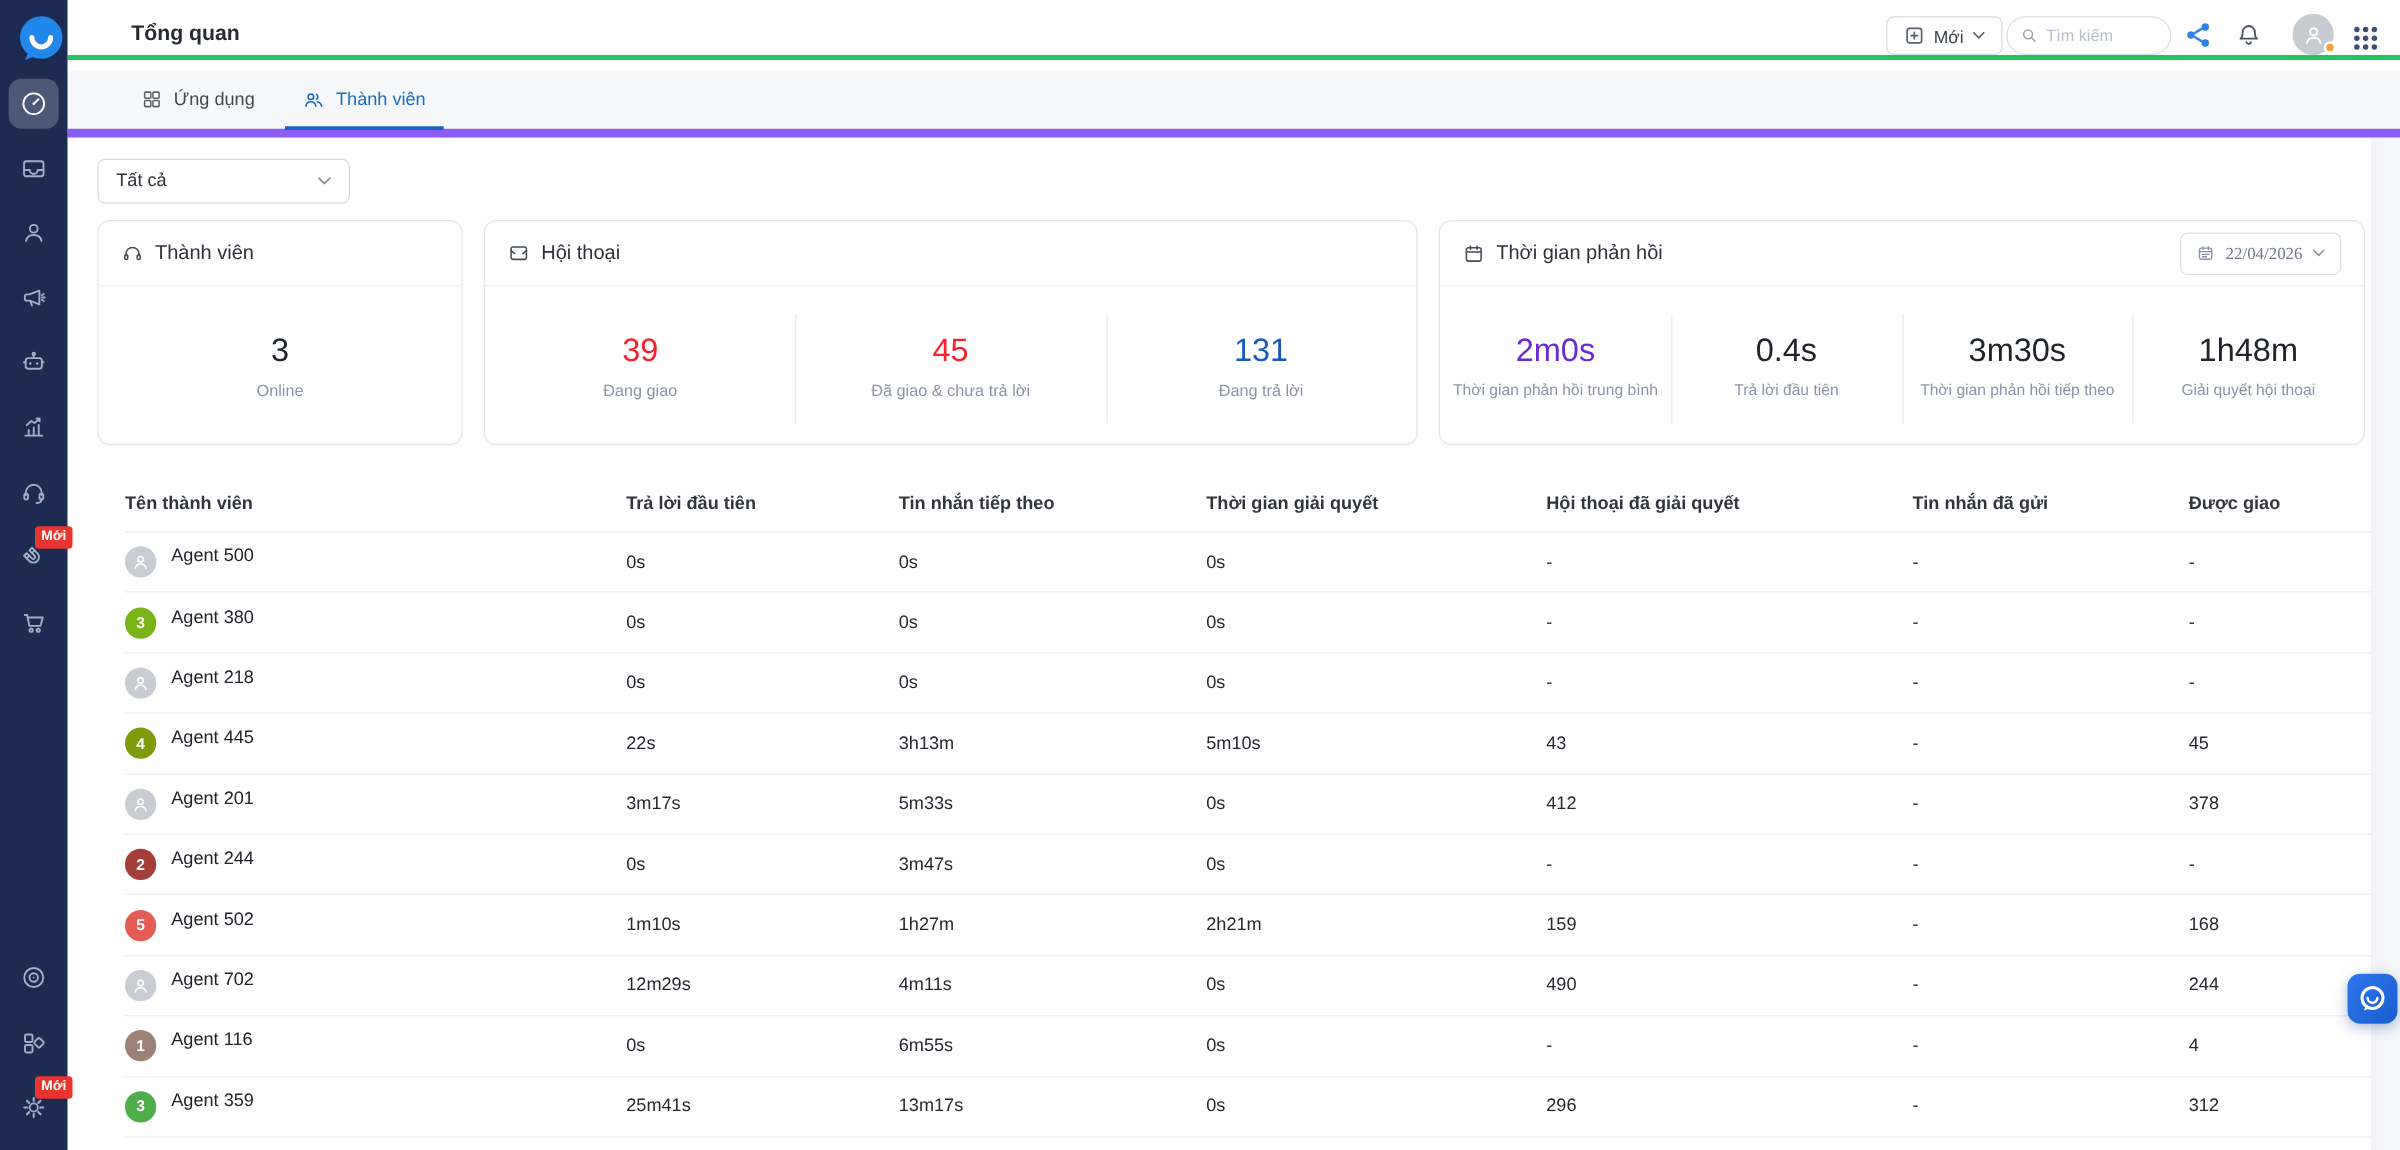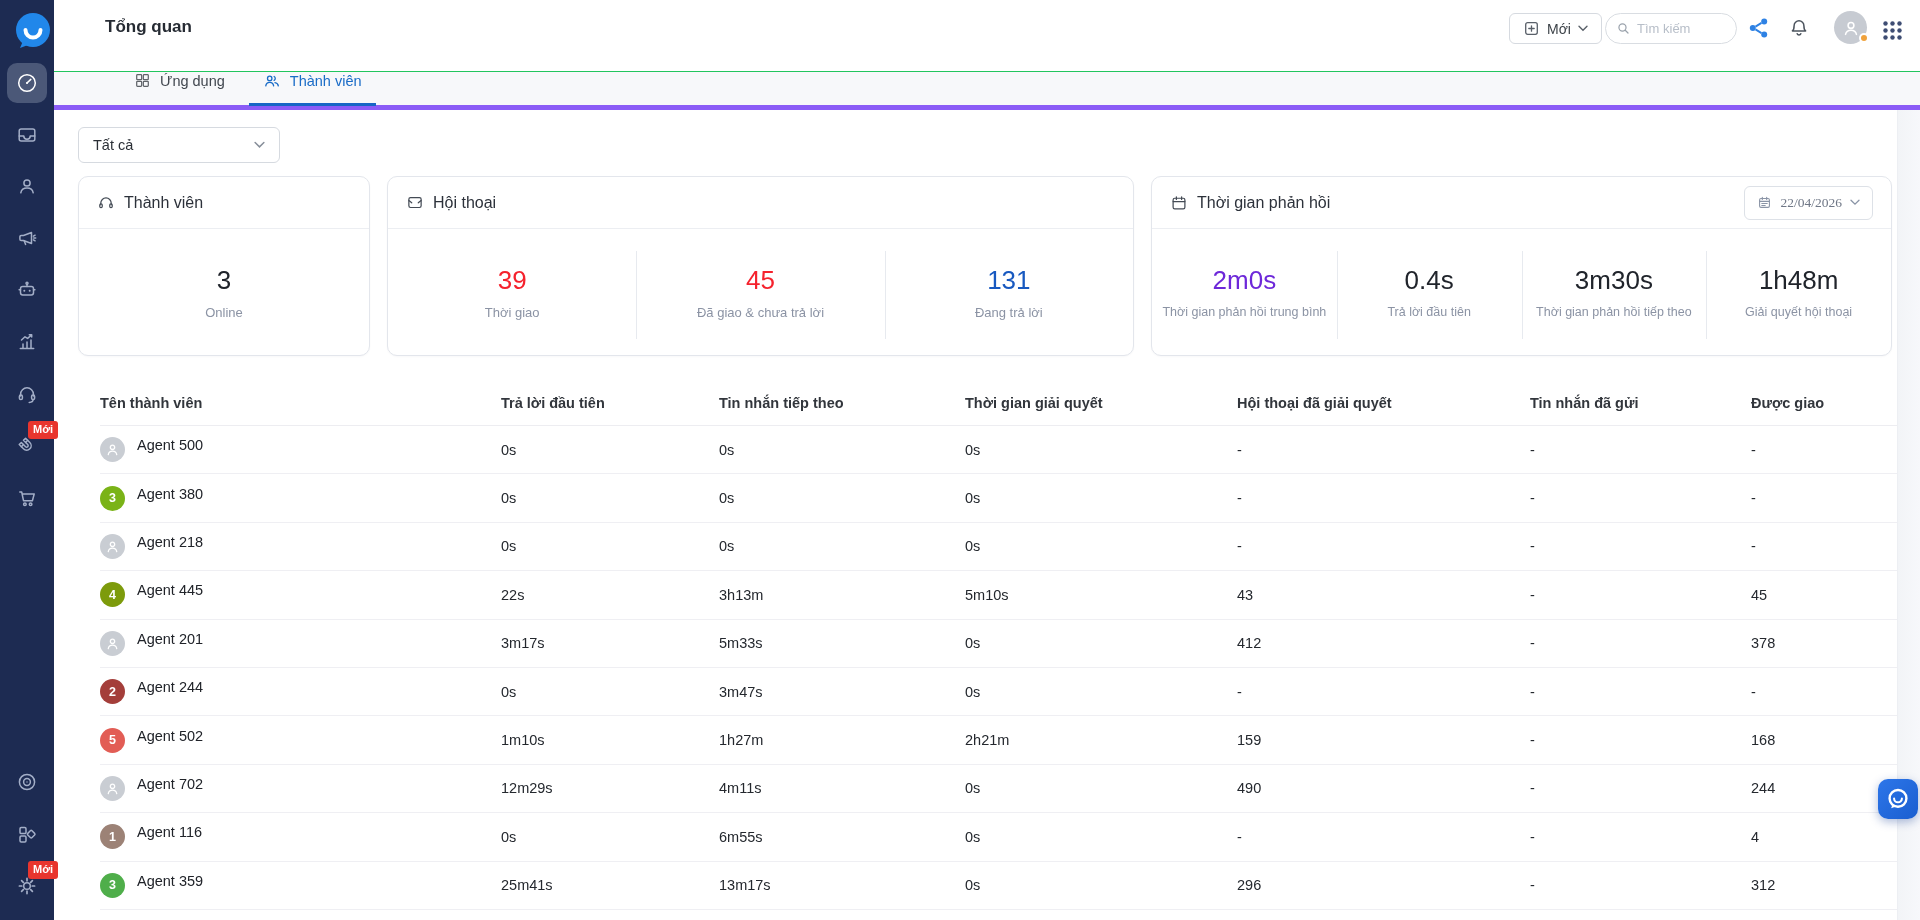--- a/index.html
+++ b/index.html
@@ -10,33 +10,33 @@
   
   .sidebar { position:absolute; left:0; top:0; width:54px; height:920px; background:#1d2b52; z-index:30; overflow:visible; }
   .logo-box { position:absolute; left:13px; top:11px; width:40px; height:40px; }
   .nav-item { position:absolute; left:7px; width:40px; height:40px; display:flex; align-items:center; justify-content:center; border-radius:10px; cursor:pointer; }
   .nav-item.active { background:#4b5878; }
   .nav-item svg { stroke:#a3aec7; fill:none; stroke-width:1.5; stroke-linecap:round; stroke-linejoin:round; }
   .nav-item.active svg { stroke:#ffffff; }
   .nav-badge { position:absolute; left:28px; background:#e8352e; color:#fff; font-size:11px; font-weight:bold; line-height:1; padding:3px 5px 4px; border-radius:3px; z-index:35; }
 
   
-  .header { position:absolute; left:54px; top:0; width:1866px; height:72px; background:#fff; border-bottom:1px solid #22c55e; z-index:20; }
+  .header { position:absolute; left:54px; top:0; width:1866px; height:48px; background:#fff; border-bottom:4px solid #22c55e; z-index:20; }
   .page-title { position:absolute; left:51px; top:17px; font-size:17px; font-weight:600; color:#262b33; }
   .btn-new { position:absolute; left:1455px; top:13px; width:93px; height:31px; border:1px solid #d6dae0; border-radius:6px; background:#fff; display:flex; align-items:center; justify-content:center; gap:7px; font-size:14px; color:#3c4248; cursor:pointer; }
   .search-pill { position:absolute; left:1551px; top:13px; width:132px; height:31px; border:1px solid #d9dde2; border-radius:16px; display:flex; align-items:center; padding:0 10px; gap:6px; background:#fff; }
   .search-pill input { border:0; outline:0; width:80px; font-size:13px; color:#555; background:transparent; font-family:inherit; }
   .search-pill input::placeholder { color:#b7bec8; }
   .hicon { position:absolute; top:14px; width:28px; height:28px; display:flex; align-items:center; justify-content:center; cursor:pointer; }
   .avatar-wrap { position:absolute; left:1780px; top:11px; width:33px; height:33px; cursor:pointer; }
   .avatar-circle { width:33px; height:33px; border-radius:50%; background:#c7cbd2; display:flex; align-items:center; justify-content:center; }
   .status-dot { position:absolute; right:-2px; bottom:1px; width:10px; height:10px; border-radius:50%; background:#f0a23c; border:2px solid #fff; }
 
   
-  .tabbar { position:absolute; left:54px; top:56px; width:1866px; height:54px; background:#f7f8fa; border-bottom:5px solid #8b5cf6; display:flex; align-items:stretch; padding-left:66px; z-index:10; }
+  .tabbar { position:absolute; left:54px; top:56px; width:1866px; height:54px; background:#f7f8fa; border-bottom:7px solid #8b5cf6; display:flex; align-items:stretch; padding-left:45px; z-index:10; }
   .tab { position:relative; display:flex; align-items:center; gap:9px; padding:0 14px; font-size:14.5px; color:#41474f; cursor:pointer; }
   .tab + .tab { margin-left:10px; }
   .tab.active { color:#1a6cc7; font-weight:500; }
   .tab.active::after { content:''; position:absolute; left:0; right:0; bottom:-1px; height:3px; background:#1766c5; }
 
   
   .content { position:absolute; left:54px; top:110px; width:1866px; height:810px; background:#fff; }
   .gutter { position:absolute; left:1843px; top:0; width:23px; height:810px; background:linear-gradient(to right,#f2f4f7,#f7f8fb); border-left:1px solid #edeff3; }
 
   .filter-select { position:absolute; left:24px; top:17px; width:202px; height:36px; border:1px solid #d6dae0; border-radius:6px; background:#fff; display:flex; align-items:center; justify-content:space-between; padding:0 14px; font-size:14.5px; color:#2a2f36; cursor:pointer; }
@@ -294,21 +294,21 @@
           <svg width="18" height="18" viewBox="0 0 22 22">
             <rect x="3.5" y="4.5" width="15" height="12" rx="2"></rect>
               <path d="M3.5 8 l3.5 2.8 M18.5 8 l-3.5 2.8"></path>
           </svg>
           <span>Hội thoại</span>
         </div>
       </div>
       <div class="card-body">
           <div class="stat">
     <div class="stat-value" style="color: rgb(245, 34, 45);">39</div>
-    <div class="stat-label">Thời giao</div>
+    <div class="stat-label">Đang giao</div>
   </div>
           <div class="stat">
     <div class="stat-value" style="color: rgb(245, 34, 45);">45</div>
     <div class="stat-label">Đã giao &amp; chưa trả lời</div>
   </div>
           <div class="stat">
     <div class="stat-value" style="color: rgb(24, 89, 192);">131</div>
     <div class="stat-label">Đang trả lời</div>
   </div>
         </div>

